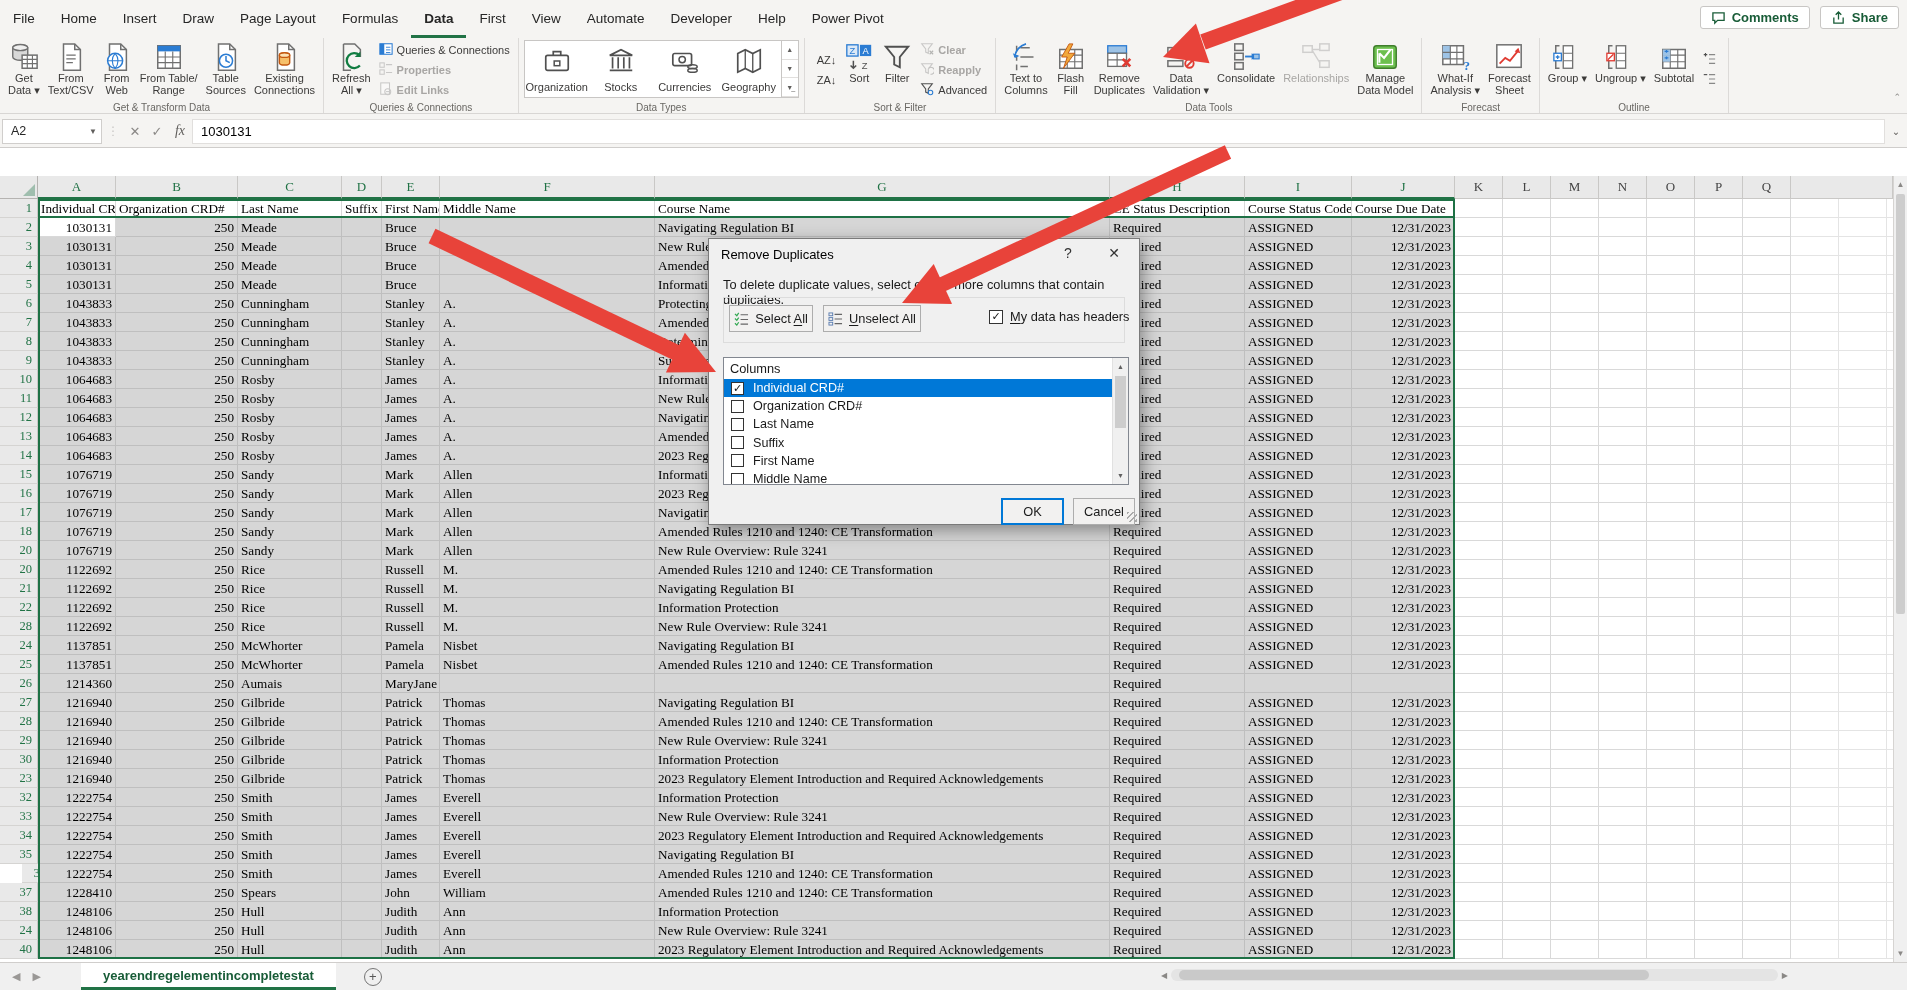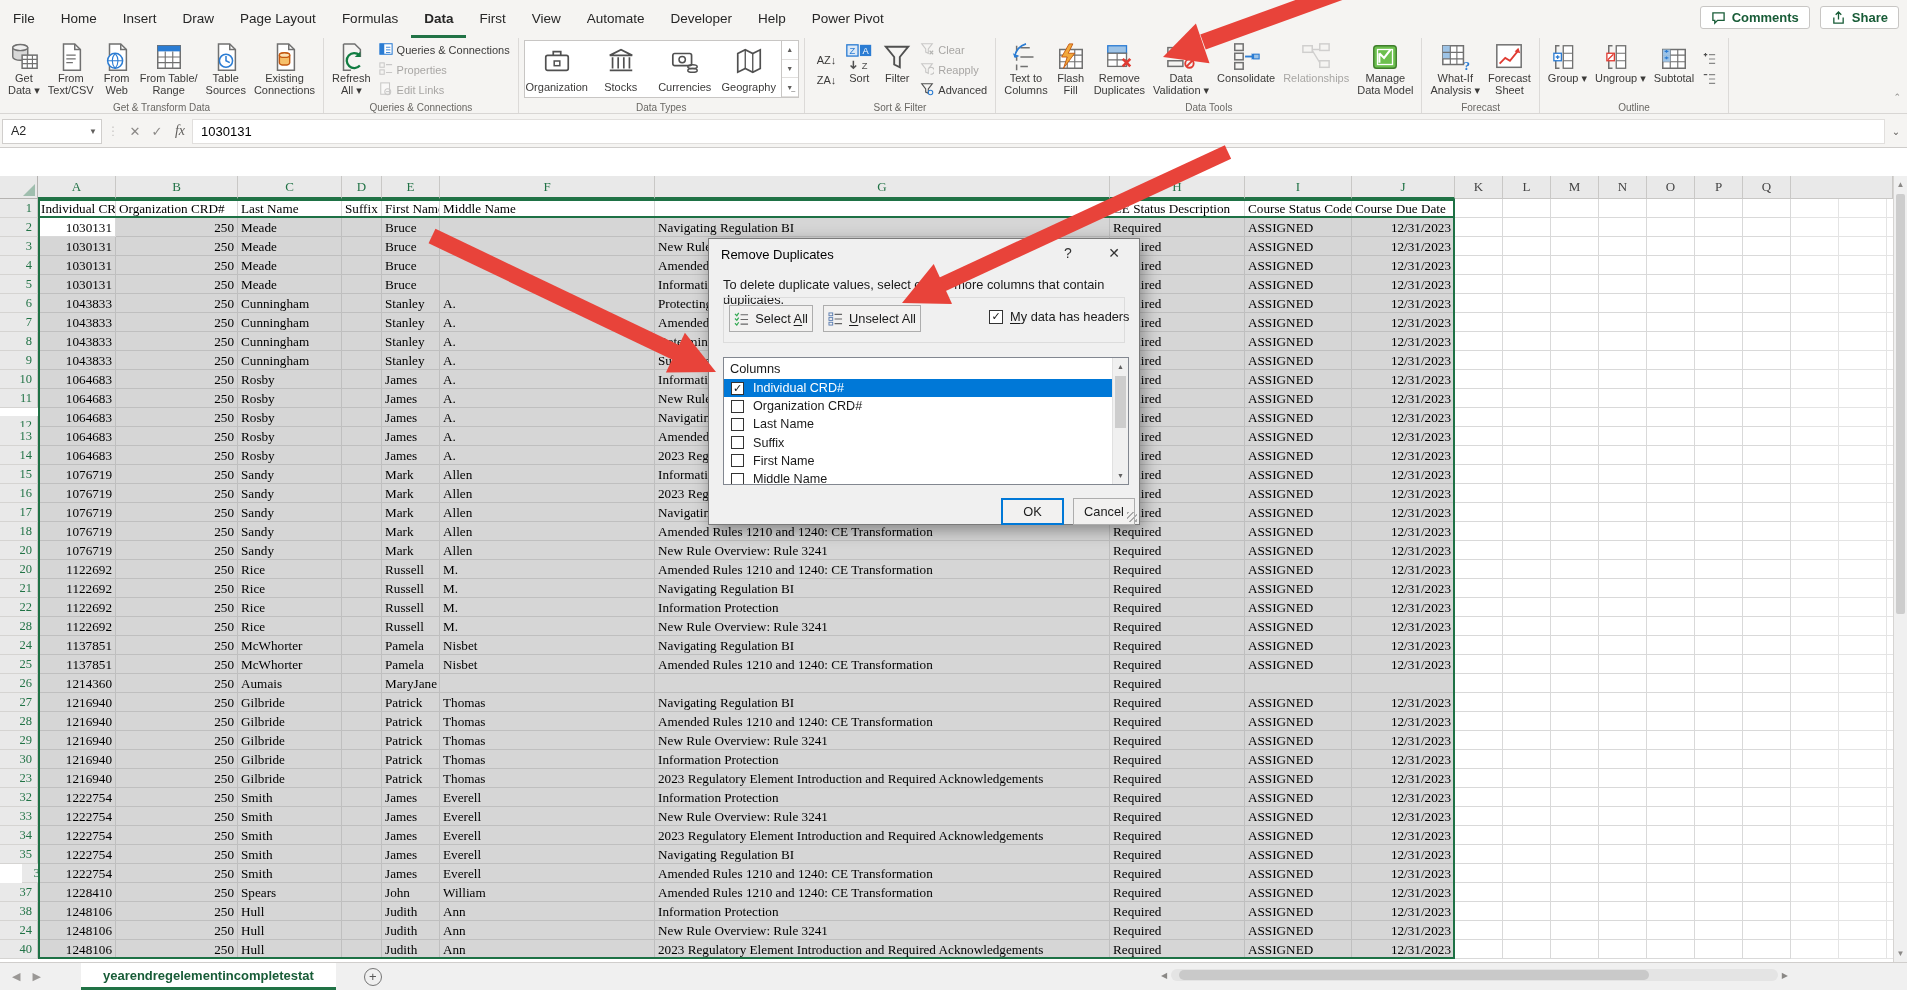--- a/index.html
+++ b/index.html
@@ -18,21 +18,21 @@
   .rgroup{position:relative;border-right:1px solid #dcdad8;padding:2px 5px 13px 5px;flex:0 0 auto;}
   .rgroup-label{position:absolute;left:0;bottom:0;width:100%;text-align:center;font-size:10px;color:#696763;white-space:nowrap;}
   .ritems{display:flex;align-items:stretch;height:60px;gap:2px;}
   .btn-big{display:flex;flex-direction:column;align-items:center;justify-content:flex-start;padding:2px 3px;border-radius:2px;}
   .btn-big .ic{height:30px;display:flex;align-items:center;justify-content:center;}
   .btn-big .lbl{font-size:11px;line-height:12px;text-align:center;color:#3b3a39;white-space:pre-line;}
   .btn-big.disabled .lbl{color:#a8a6a4;}
   .btn-big.disabled svg{opacity:.4;filter:grayscale(1);}
   .stackcol{display:flex;flex-direction:column;justify-content:center;gap:2px;}
   .btn-small{display:flex;align-items:center;gap:4px;font-size:11px;height:18px;padding:0 3px;color:#3b3a39;white-space:nowrap;}
-  .btn-small.disabled{color:#a8a6a4;}
+  .btn-small.disabled{color:#a8a6a4;font-weight:bold;}
   .btn-small.disabled svg{opacity:.4;filter:grayscale(1);}
   .gallery{display:flex;border:1px solid #c8c6c4;background:#fff;height:58px;}
   .gitem{width:64px;display:flex;flex-direction:column;align-items:center;justify-content:center;gap:3px;font-size:11px;color:#3b3a39;}
   .gscroll{width:17px;border-left:1px solid #c8c6c4;display:flex;flex-direction:column;}
   .gscroll div{flex:1;display:flex;align-items:center;justify-content:center;font-size:7px;color:#605e5c;border-bottom:1px solid #e1dfdd;}
   
   #fbar{position:absolute;left:0;top:115px;width:100%;height:33px;background:#f5f4f2;border-bottom:1px solid #cfcdcb;display:flex;align-items:center;}
   #namebox{width:100px;height:25px;margin-left:2px;background:#fff;border:1px solid #d0cecc;display:flex;align-items:center;font-size:12.5px;padding-left:8px;color:#262626;}
   #namebox .dd{margin-left:auto;margin-right:4px;font-size:8px;color:#605e5c;}
   .fsep{color:#c8c6c4;font-size:12px;padding:0 5px;}
@@ -574,20 +574,21 @@
       <div class="hcell" style="left: 1695px; top: 28px; width: 48px; height: 23px;">P</div>
       <div class="hcell" style="left: 1743px; top: 28px; width: 48px; height: 23px;">Q</div>
       <div class="hcell" style="left: 1791px; top: 28px; width: 102px; height: 23px;"></div>
       <div class="rnum" style="left: 0px; top: 51px; width: 38px; height: 19px;">1</div>
       <div class="gcell" style="left: 38px; top: 51px; width: 78px; height: 19px;">Individual CRD#</div>
       <div class="gcell" style="left: 116px; top: 51px; width: 122px; height: 19px;">Organization CRD#</div>
       <div class="gcell" style="left: 238px; top: 51px; width: 104px; height: 19px;">Last Name</div>
       <div class="gcell" style="left: 342px; top: 51px; width: 40px; height: 19px;">Suffix</div>
       <div class="gcell" style="left: 382px; top: 51px; width: 58px; height: 19px;">First Name</div>
       <div class="gcell" style="left: 440px; top: 51px; width: 215px; height: 19px;">Middle Name</div>
+      <div class="gcell" style="left: 655px; top: 51px; width: 455px; height: 19px;">Course Name</div>
       <div class="gcell" style="left: 1110px; top: 51px; width: 135px; height: 19px;">CE Status Description</div>
       <div class="gcell" style="left: 1245px; top: 51px; width: 107px; height: 19px;">Course Status Code</div>
       <div class="gcell" style="left: 1352px; top: 51px; width: 103px; height: 19px;">Course Due Date</div>
       <div class="gcell" style="left: 1455px; top: 51px; width: 48px; height: 19px;"></div>
       <div class="gcell" style="left: 1503px; top: 51px; width: 48px; height: 19px;"></div>
       <div class="gcell" style="left: 1551px; top: 51px; width: 48px; height: 19px;"></div>
       <div class="gcell" style="left: 1599px; top: 51px; width: 48px; height: 19px;"></div>
       <div class="gcell" style="left: 1647px; top: 51px; width: 48px; height: 19px;"></div>
       <div class="gcell" style="left: 1695px; top: 51px; width: 48px; height: 19px;"></div>
       <div class="gcell" style="left: 1743px; top: 51px; width: 48px; height: 19px;"></div>
@@ -764,21 +765,21 @@
       <div class="gcell selrange" style="left: 1110px; top: 241px; width: 135px; height: 19px;">Required</div>
       <div class="gcell selrange" style="left: 1245px; top: 241px; width: 107px; height: 19px;">ASSIGNED</div>
       <div class="gcell selrange r" style="left: 1352px; top: 241px; width: 103px; height: 19px;">12/31/2023</div>
       <div class="gcell" style="left: 1455px; top: 241px; width: 48px; height: 19px;"></div>
       <div class="gcell" style="left: 1503px; top: 241px; width: 48px; height: 19px;"></div>
       <div class="gcell" style="left: 1551px; top: 241px; width: 48px; height: 19px;"></div>
       <div class="gcell" style="left: 1599px; top: 241px; width: 48px; height: 19px;"></div>
       <div class="gcell" style="left: 1647px; top: 241px; width: 48px; height: 19px;"></div>
       <div class="gcell" style="left: 1695px; top: 241px; width: 48px; height: 19px;"></div>
       <div class="gcell" style="left: 1743px; top: 241px; width: 48px; height: 19px;"></div>
-      <div class="rnum" style="left: 0px; top: 268px; width: 38px; height: 19px;">12</div>
+      <div class="rnum" style="left: 0px; top: 260px; width: 38px; height: 19px;">12</div>
       <div class="gcell selrange r" style="left: 38px; top: 260px; width: 78px; height: 19px;">1064683</div>
       <div class="gcell selrange r" style="left: 116px; top: 260px; width: 122px; height: 19px;">250</div>
       <div class="gcell selrange" style="left: 238px; top: 260px; width: 104px; height: 19px;">Rosby</div>
       <div class="gcell selrange" style="left: 342px; top: 260px; width: 40px; height: 19px;"></div>
       <div class="gcell selrange" style="left: 382px; top: 260px; width: 58px; height: 19px;">James</div>
       <div class="gcell selrange" style="left: 440px; top: 260px; width: 215px; height: 19px;">A.</div>
       <div class="gcell selrange" style="left: 655px; top: 260px; width: 455px; height: 19px;">Navigating Regulation BI</div>
       <div class="gcell selrange" style="left: 1110px; top: 260px; width: 135px; height: 19px;">Required</div>
       <div class="gcell selrange" style="left: 1245px; top: 260px; width: 107px; height: 19px;">ASSIGNED</div>
       <div class="gcell selrange r" style="left: 1352px; top: 260px; width: 103px; height: 19px;">12/31/2023</div>

